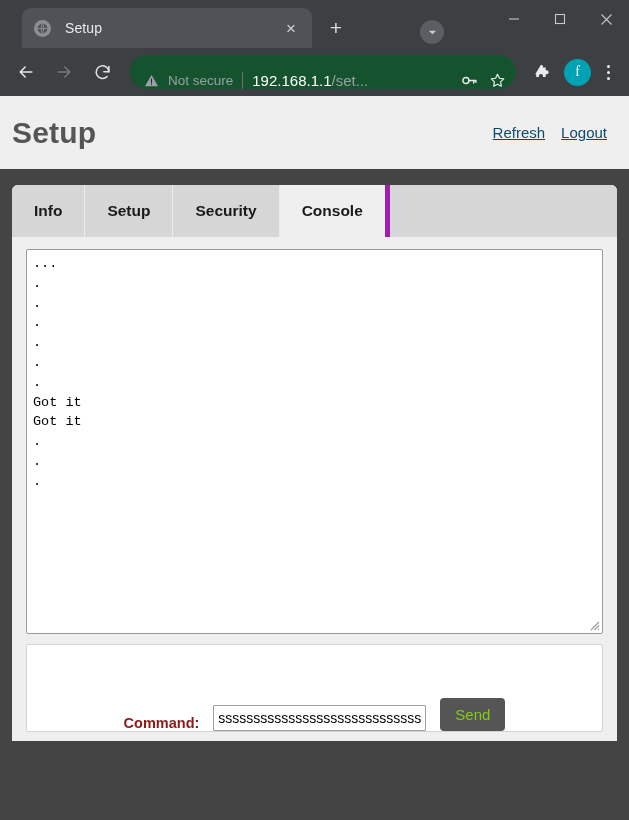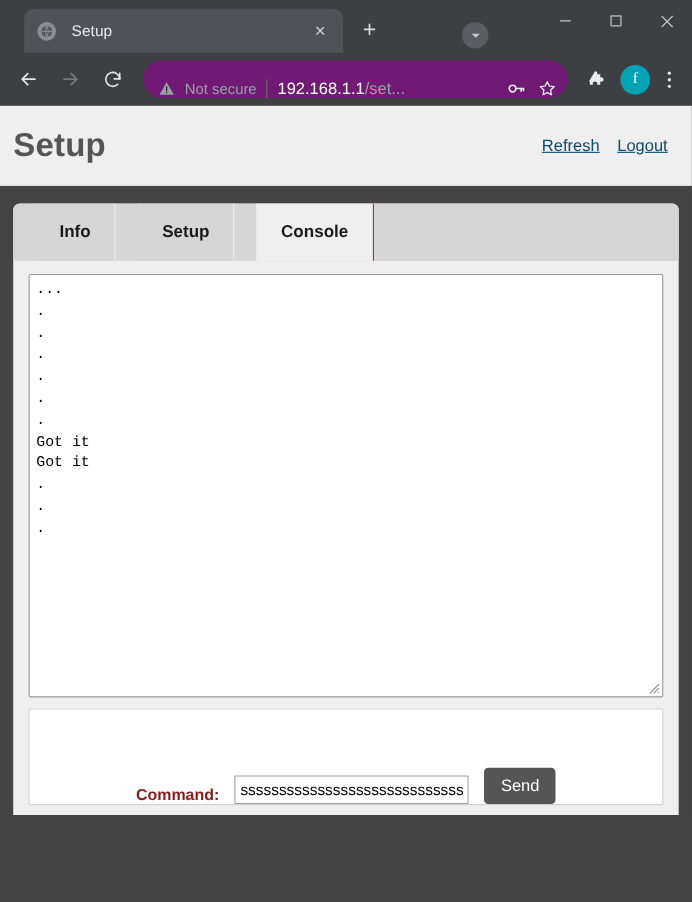--- a/index.html
+++ b/index.html
@@ -91,21 +91,21 @@
     width: 32px; height: 32px;
     margin-right: 6px;
     display: flex; align-items: center; justify-content: center;
     color: #e3e5e7;
     flex: 0 0 auto;
   }
   .navbtn.fwd { color: #76797c; }
   .omnibox {
     flex: 1 1 auto;
     height: 34px;
-    background: #701a75;
+    background: #14532d;
     border-radius: 17px;
     display: flex; align-items: center;
     padding: 16px 6px 0 14px;
     margin: 0 6px 0 6px;
     overflow: hidden;
     justify-content: space-between;
   }
   .warn-icon { flex: 0 0 auto; margin-right: 9px; display:flex; }
   .notsecure {
     color: #9aa0a6; font-size: 13.5px;
@@ -190,25 +190,24 @@
   }
   .tabs-item {
     padding: 0 22px;
     display: flex; align-items: center;
     font-size: 15.5px;
     font-weight: bold;
     color: #1a1a1a;
     background: #d6d6d6;
     border-right: 1px solid #ececec;
     height: 52px;
-    margin-left: 20px;
   }
   .tabs-item.active {
     background: #efefef;
-    border-right: 1px solid #a21caf;
+    border-right: 5px solid #a21caf;
   }
   .tabs-filler { flex: 1 1 auto; background: #d6d6d6; }
 
   .panel-body { padding: 12px 14px 16px 14px; }
 
   .console {
     width: 100%;
     height: 385px;
     background: #ffffff;
     border: 1px solid #9a9a9a;
@@ -253,21 +252,21 @@
     border-radius: 1px;
     font-family: "Liberation Sans", sans-serif;
     font-size: 14px;
     color: #000000;
     padding: 2px 4px;
     background: #ffffff;
     outline: none;
   }
   .send-btn {
     background: #555555;
-    color: #ffffff;
+    color: #84cc16;
     border: none;
     border-radius: 4px;
     font-size: 15px;
     font-family: "Liberation Sans", sans-serif;
     padding: 8px 15px;
     cursor: pointer;
   }
 </style>
 </head>
 <body>
@@ -378,20 +377,21 @@
         <a class="hdr-link" href="#">Logout</a>
       </div>
     </div>
 
     <div class="panel-wrap">
       <div class="panel">
 
         <div class="tabs">
           <div class="tabs-item">Info</div>
           <div class="tabs-item">Setup</div>
+          <div class="tabs-item">Security</div>
           <div class="tabs-item active">Console</div>
           <div class="tabs-filler"></div>
         </div>
 
         <div class="panel-body">
 
           <div class="console">...
 .
 .
 .

